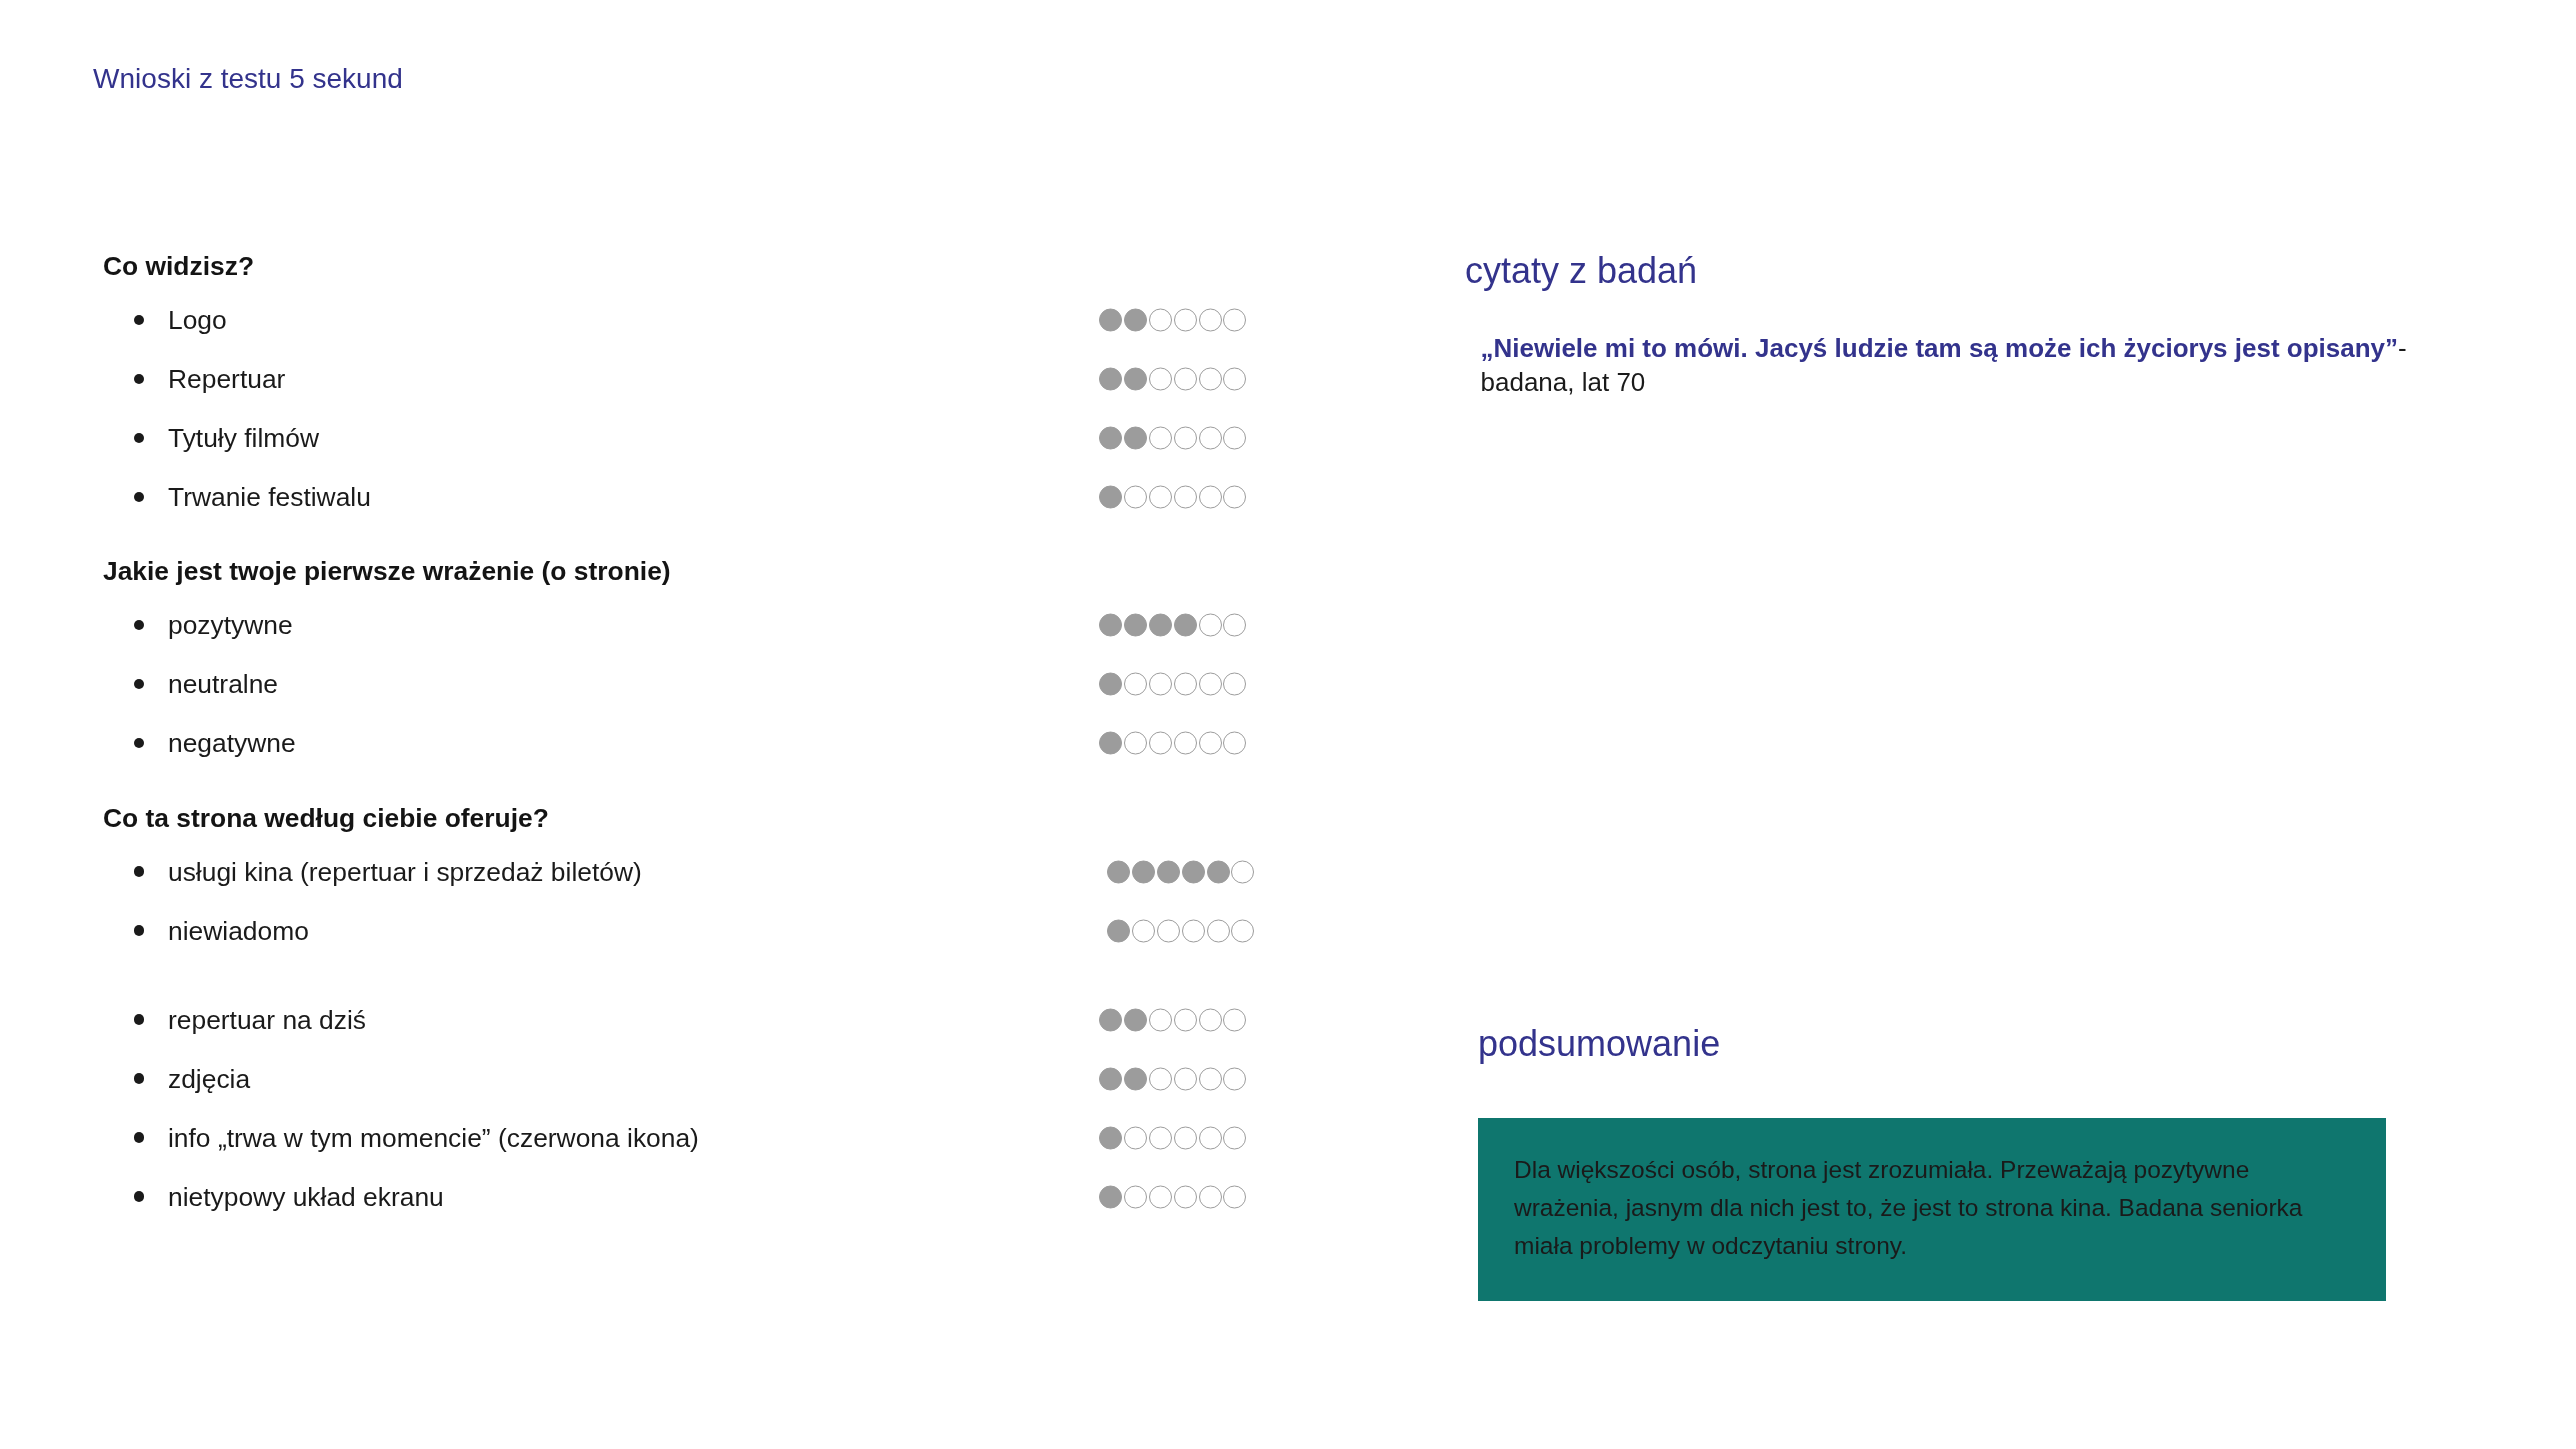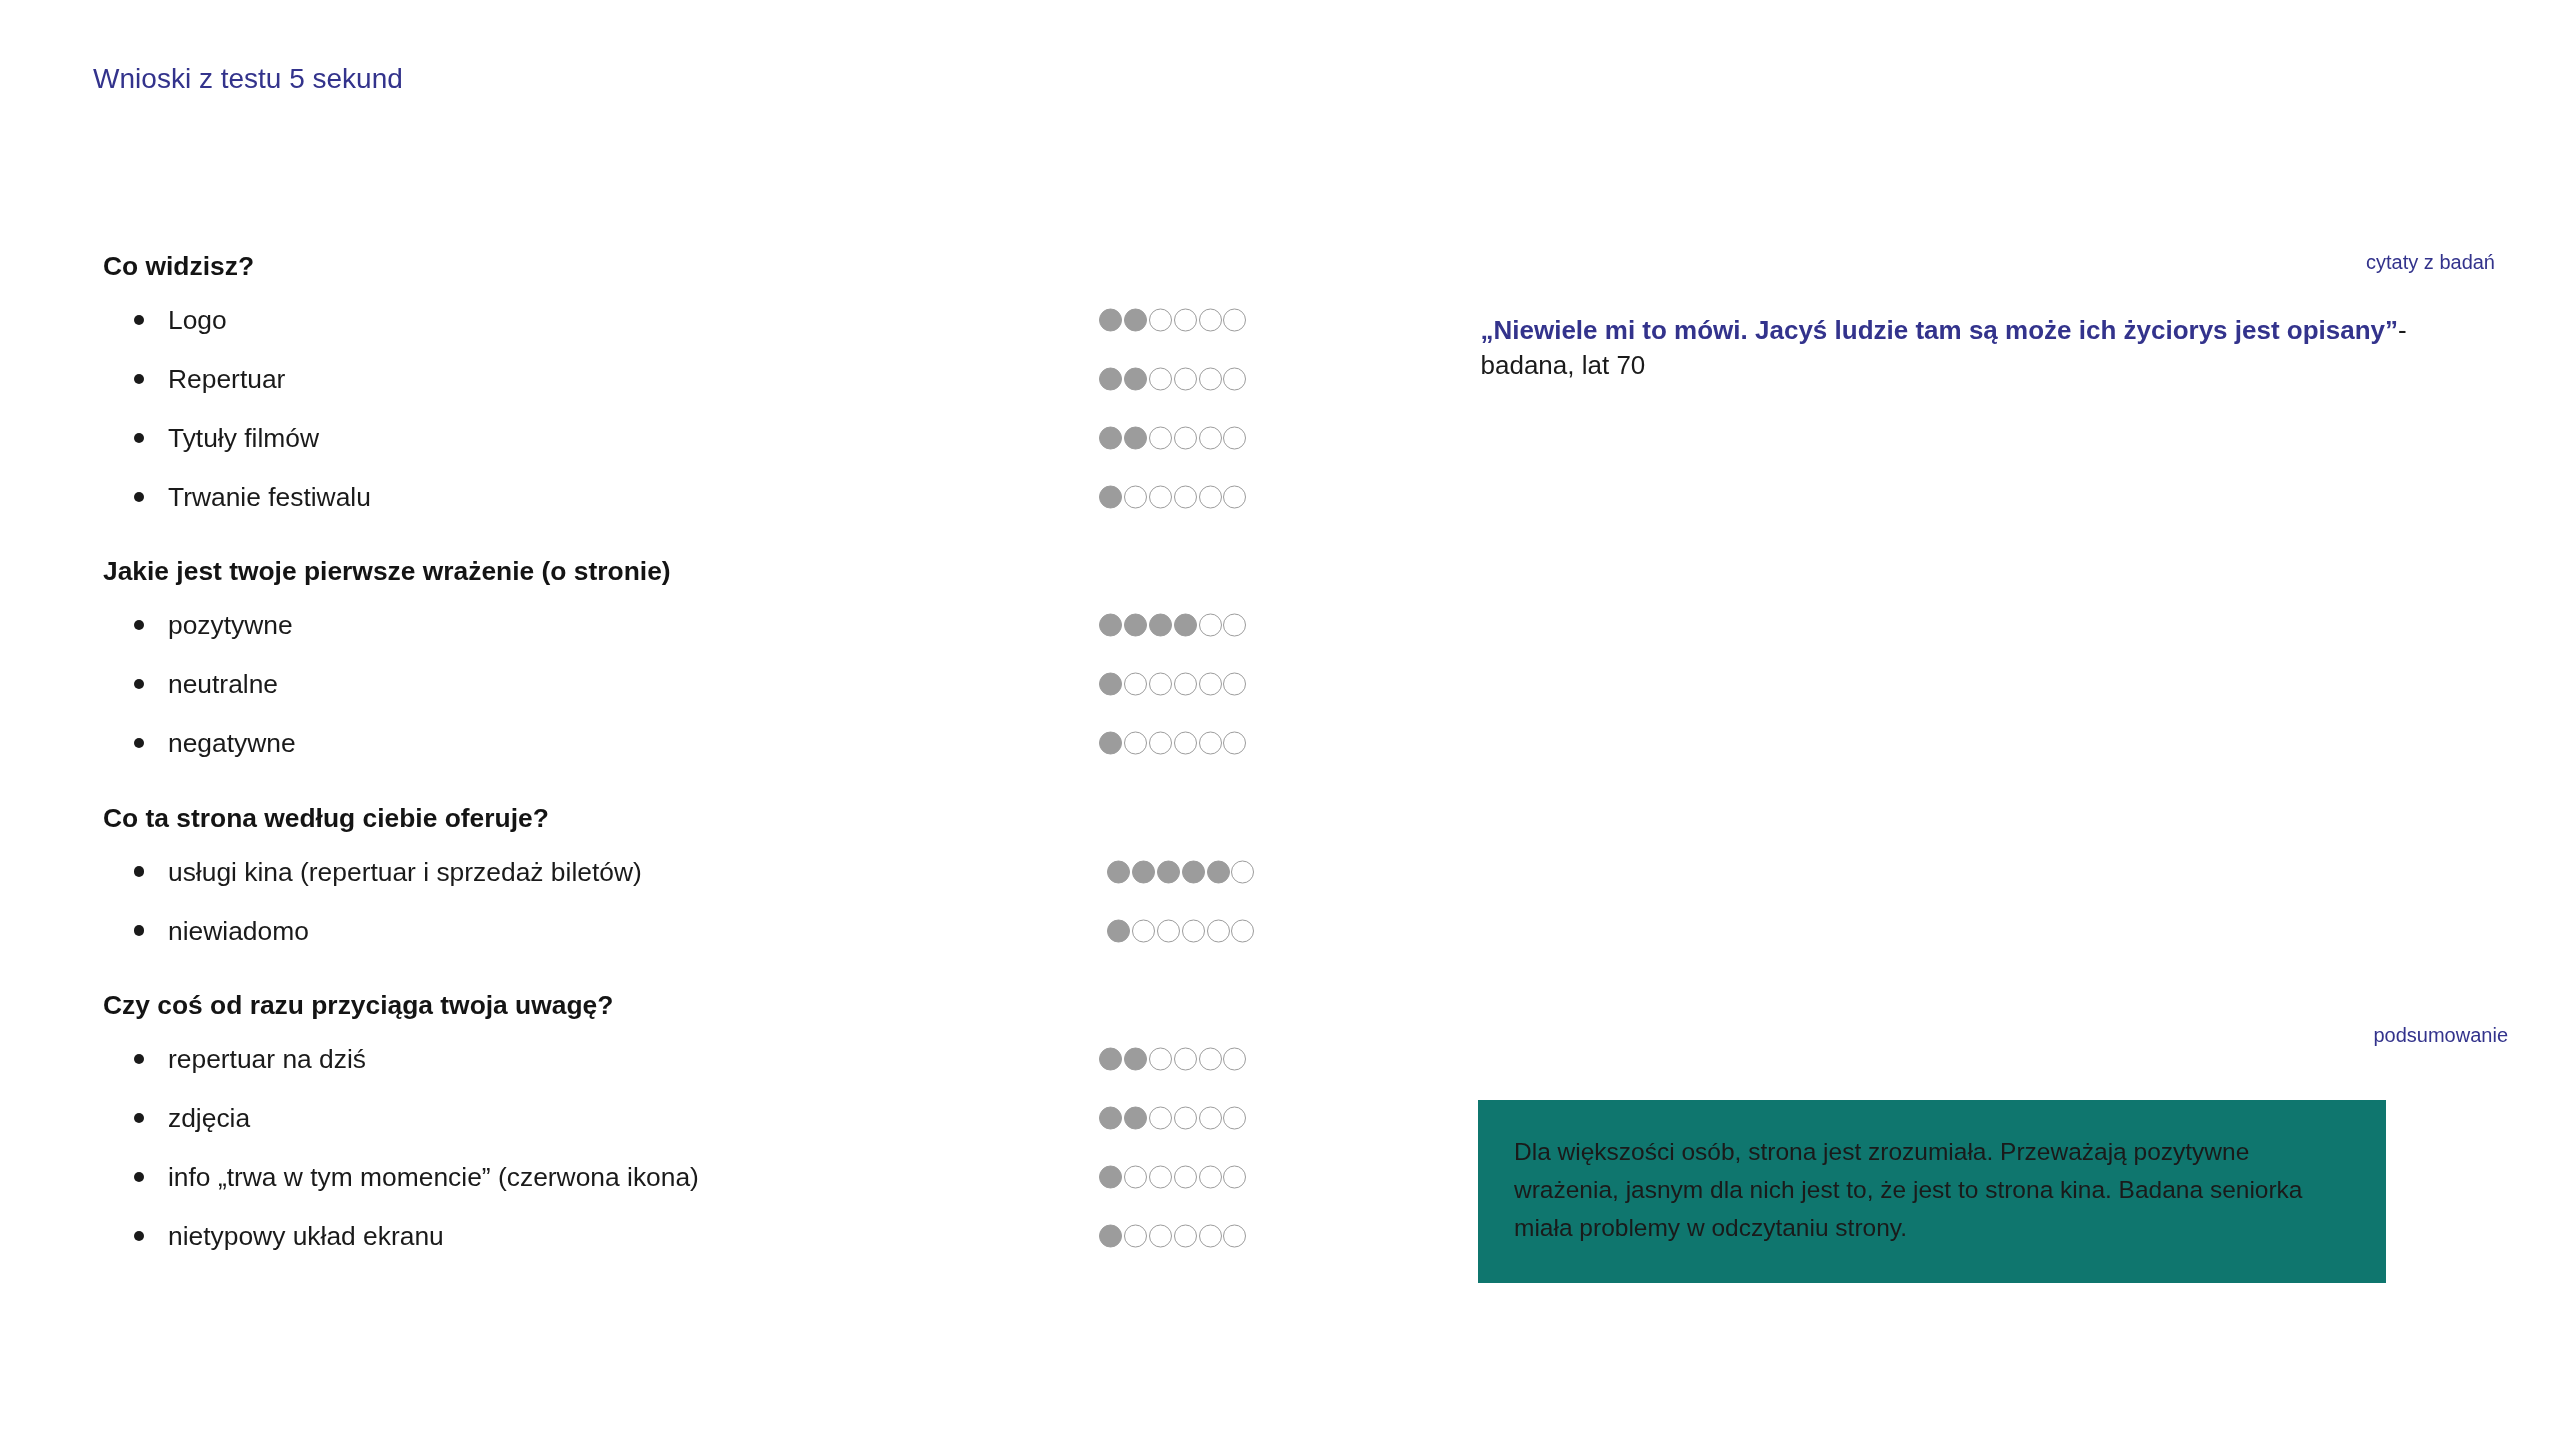--- a/index.html
+++ b/index.html
@@ -119,27 +119,26 @@
   }
 
   
   #right-column {
     position: absolute;
     left: 1465px;
     top: 251px;
     width: 1030px;
   }
   .side-heading {
-    font-size: 20px;
+    font-size: 36px;
     font-weight: 400;
     color: #33338c;
     margin: 0;
     line-height: 1.1;
     white-space: nowrap;
-    text-align: right;
   }
   #quotes-section { position: absolute; left: 0; top: 0; width: 1030px; }
   #quote-body {
     margin: 40px 0 0 15.5px;
     font-size: 26px;
     line-height: 1.33;
     color: #1a1a1a;
     width: 934px;
   }
   .quote-strong {
@@ -298,21 +297,20 @@
             <span class="dot empty"></span>
             <span class="dot empty"></span>
             <span class="dot empty"></span>
             <span class="dot empty"></span>
             <span class="dot empty"></span>
           </span>
         </li>
       </ul>
     </div>
     <div class="qa-block">
-      <div class="qa-heading">Czy coś od razu przyciąga twoja uwagę?</div>
       <ul class="qa-rows">
         <li class="qa-row">
           <span class="qa-bullet"></span>
           <span class="qa-label">repertuar na dziś</span>
           <span class="dot-scale">
             <span class="dot filled"></span>
             <span class="dot filled"></span>
             <span class="dot empty"></span>
             <span class="dot empty"></span>
             <span class="dot empty"></span>

